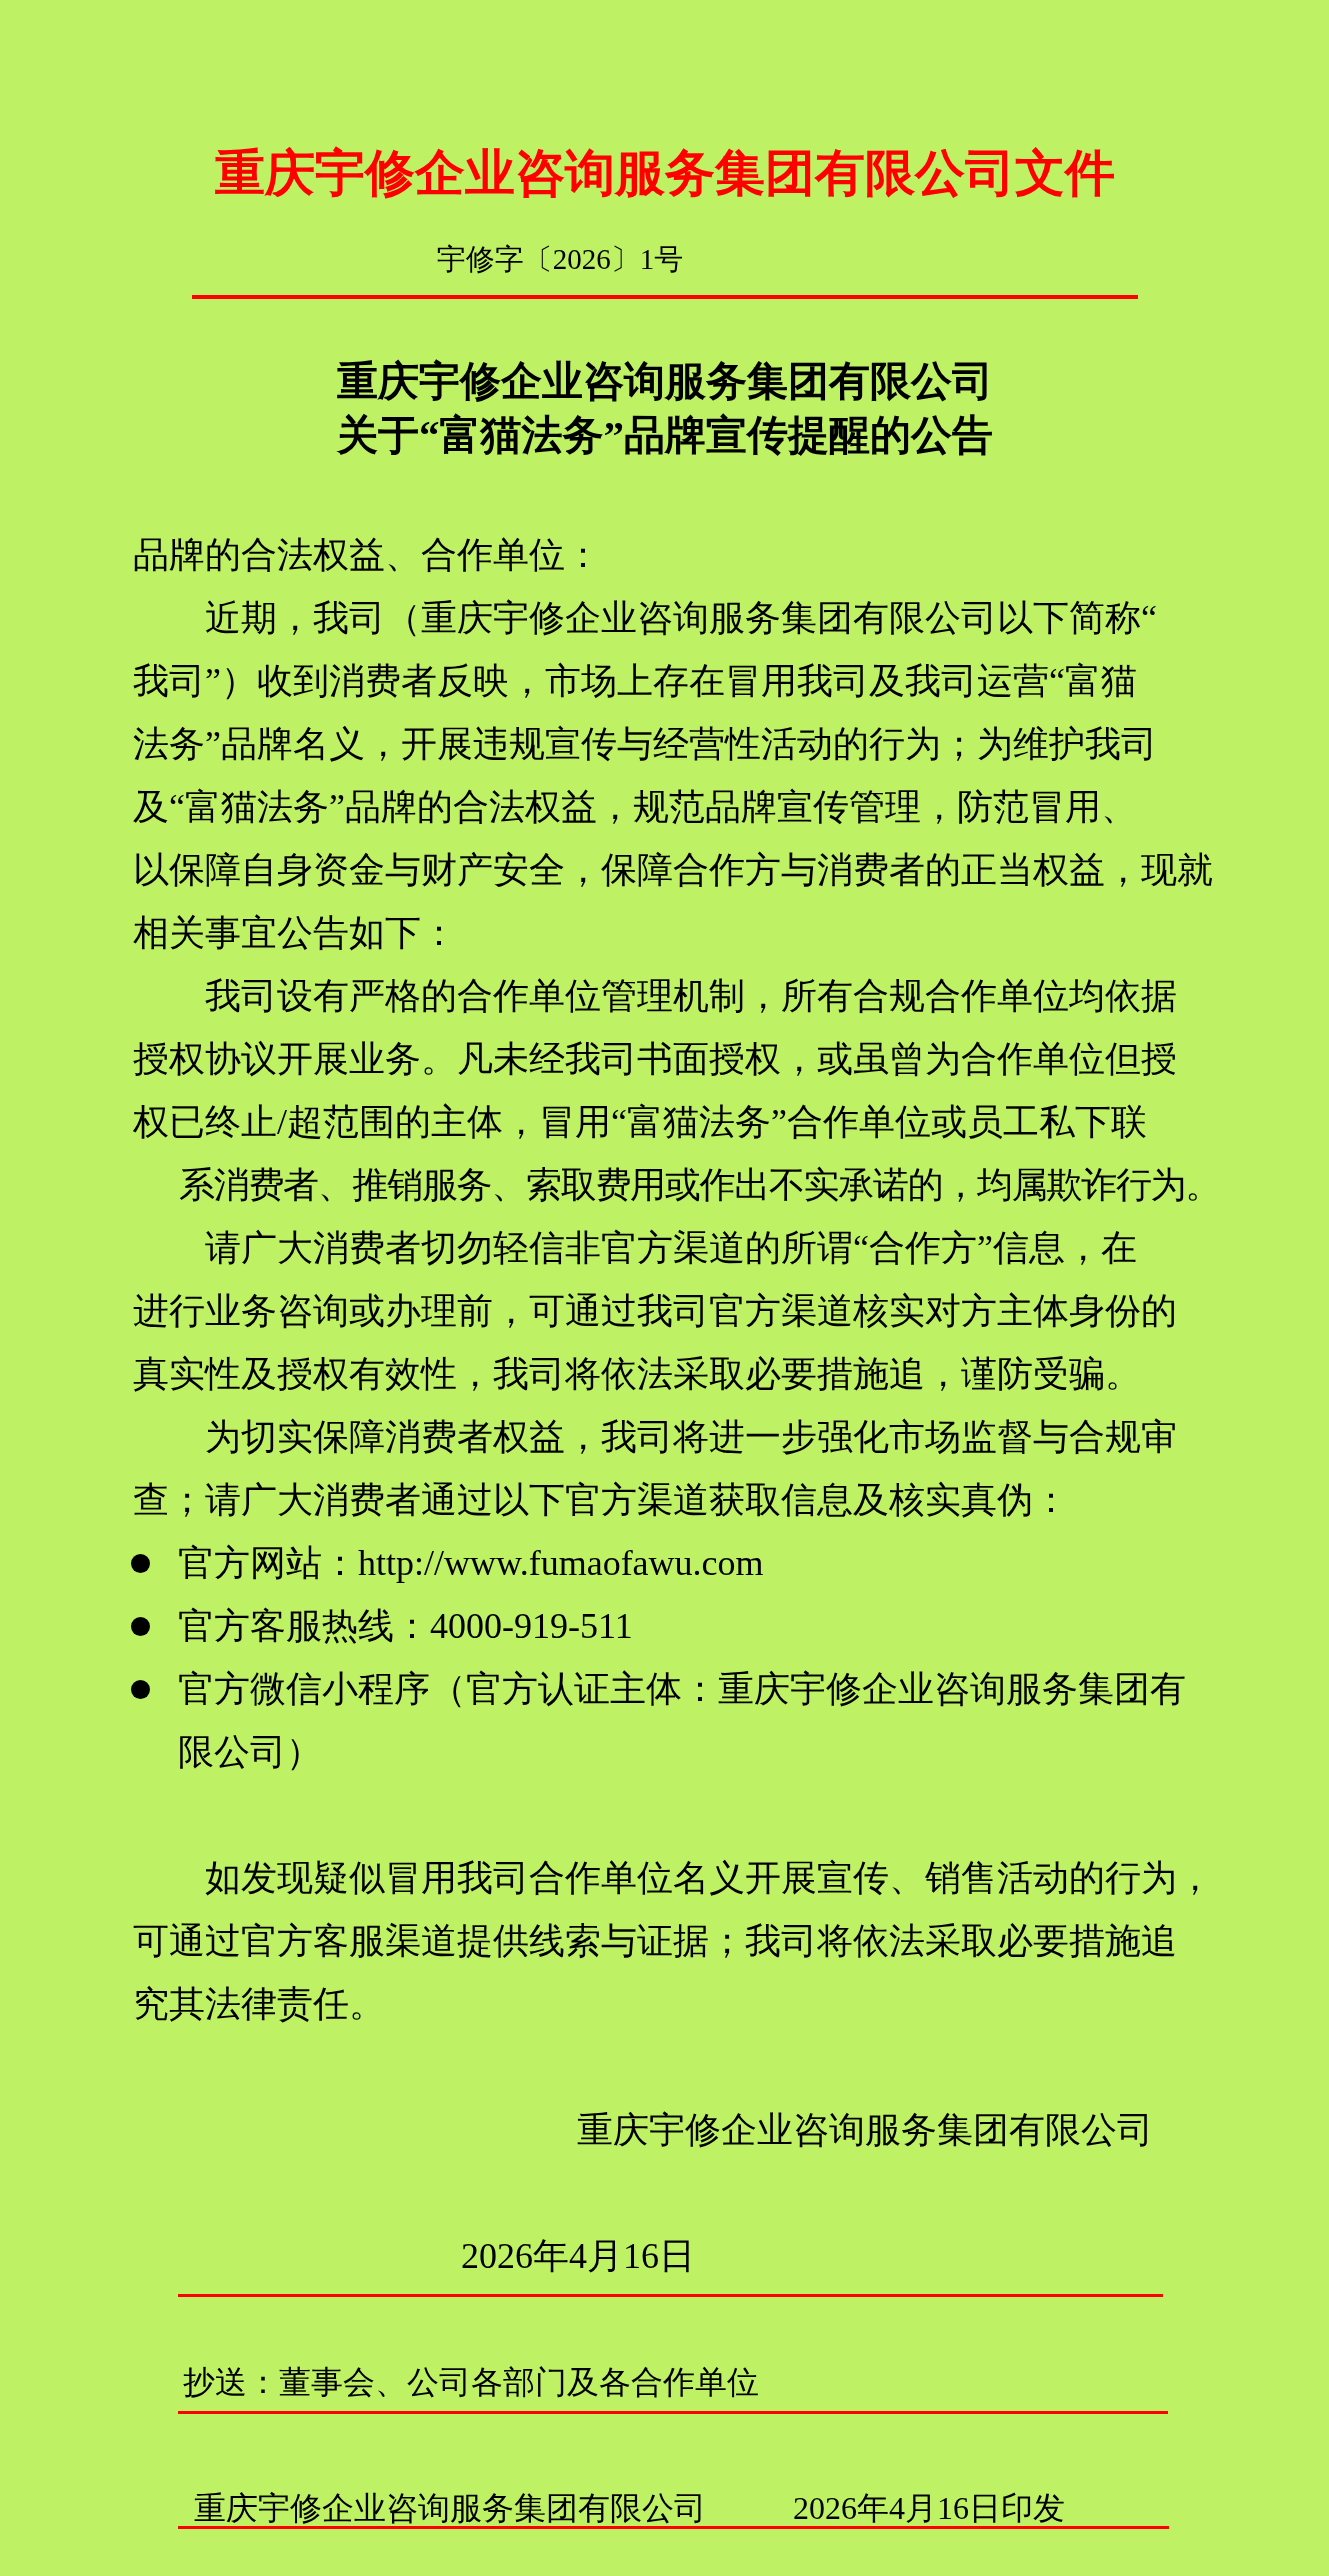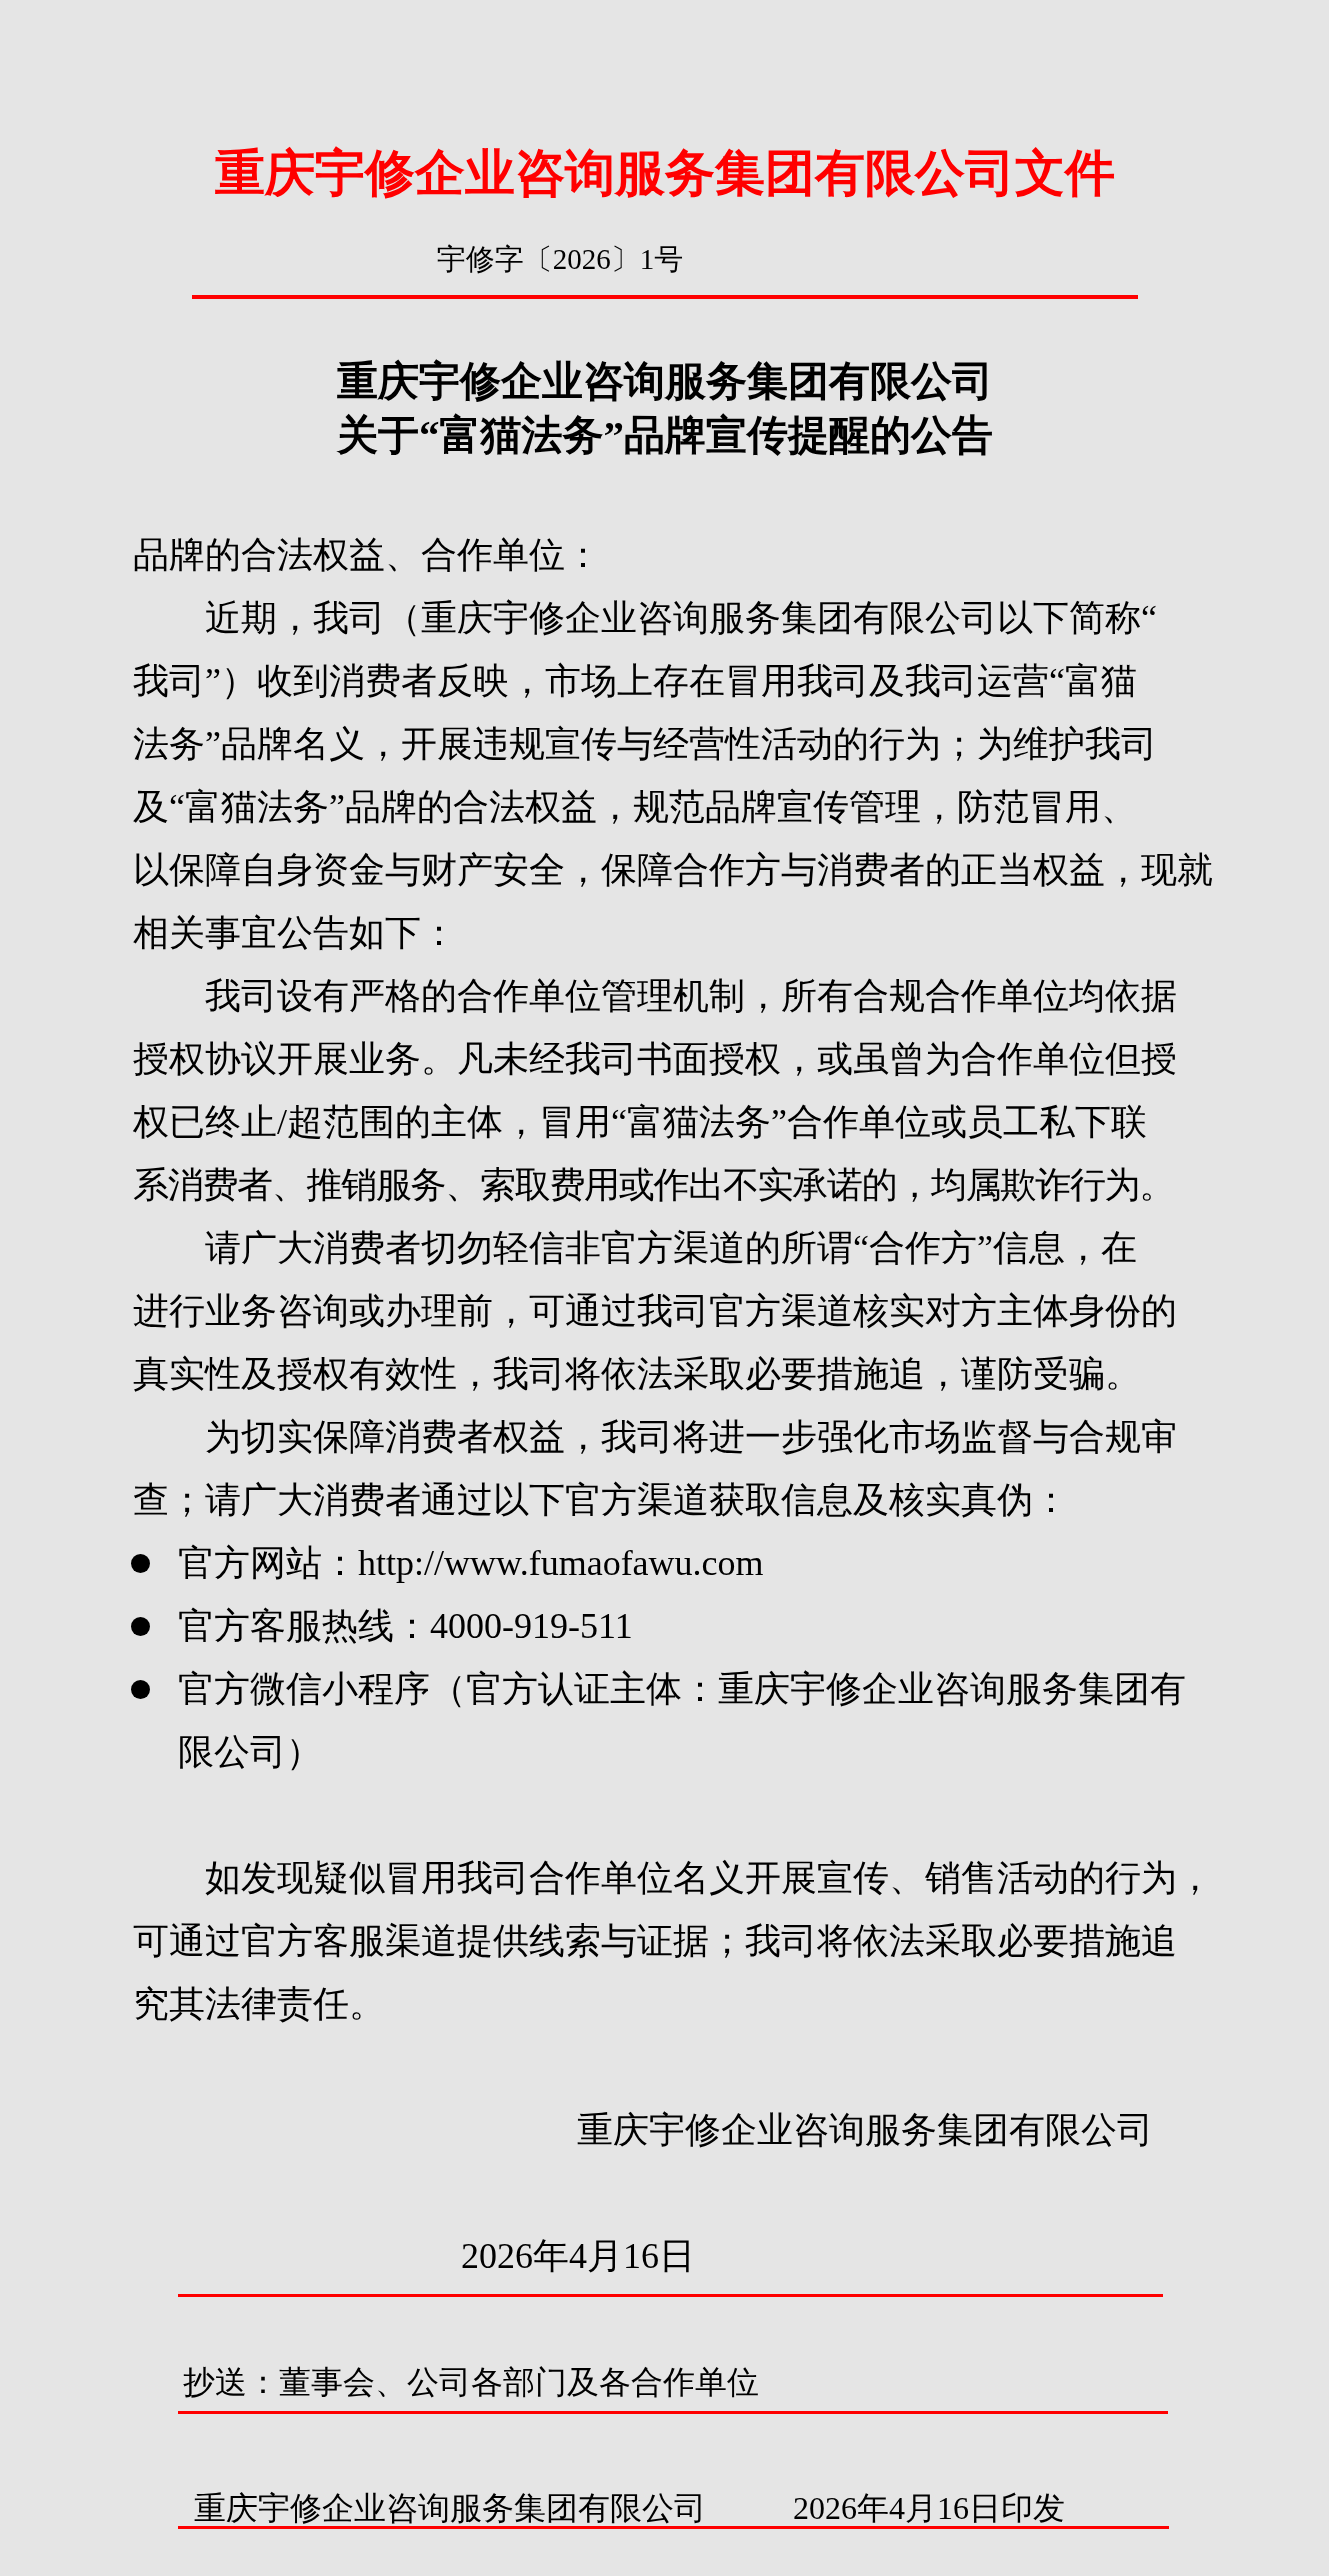--- a/index.html
+++ b/index.html
@@ -1,20 +1,20 @@
 <!DOCTYPE html>
 <html style="font-size:13.5px"><head>
 <meta charset="utf-8">
 <style>
   html, body { margin: 0; padding: 0; background: #ffffff; }
   .page {
     position: relative;
     width: 1330px;
     height: 2576px;
-    background: #e5e5e5;
+    background: #bef264;
     overflow: hidden;
     color: #000000;
     font-family: "Liberation Serif", "DejaVu Serif", serif;
   }
   .letterhead {
     position: absolute; left: 0; top: 144px; width: 1330px;
     height: 59px; line-height: 59px;
     text-align: center; font-size: 50px; font-weight: bold;
     color: #FF0000; white-space: nowrap;
   }
@@ -27,21 +27,21 @@
     position: absolute; left: 0; top: 354px; width: 1330px;
     text-align: center; font-size: 41px; line-height: 54px; font-weight: bold;
   }
   .heading div { white-space: nowrap; }
   .content {
     position: absolute; left: 133px; top: 524px; width: 1052px;
     font-size: 36px; line-height: 63px;
   }
   .line { height: 63px; white-space: nowrap; }
   .indent { padding-left: 72px; }
-  .tight { letter-spacing: -1.3px; }
+  .tight { letter-spacing: -1.3px; margin-left: 46px; }
   .bullet-line { position: relative; padding-left: 45px; }
   .bullet-dot {
     position: absolute; left: -2.5px; top: 50%;
     width: 19.4px; height: 19.4px; margin-top: -10px;
     border-radius: 50%; background: #000000;
   }
   .hang { padding-left: 45px; }
   .signature { text-align: right; padding-right: 32px; }
   .sign-date { text-align: center; padding-right: 162px; }
   .cc {

